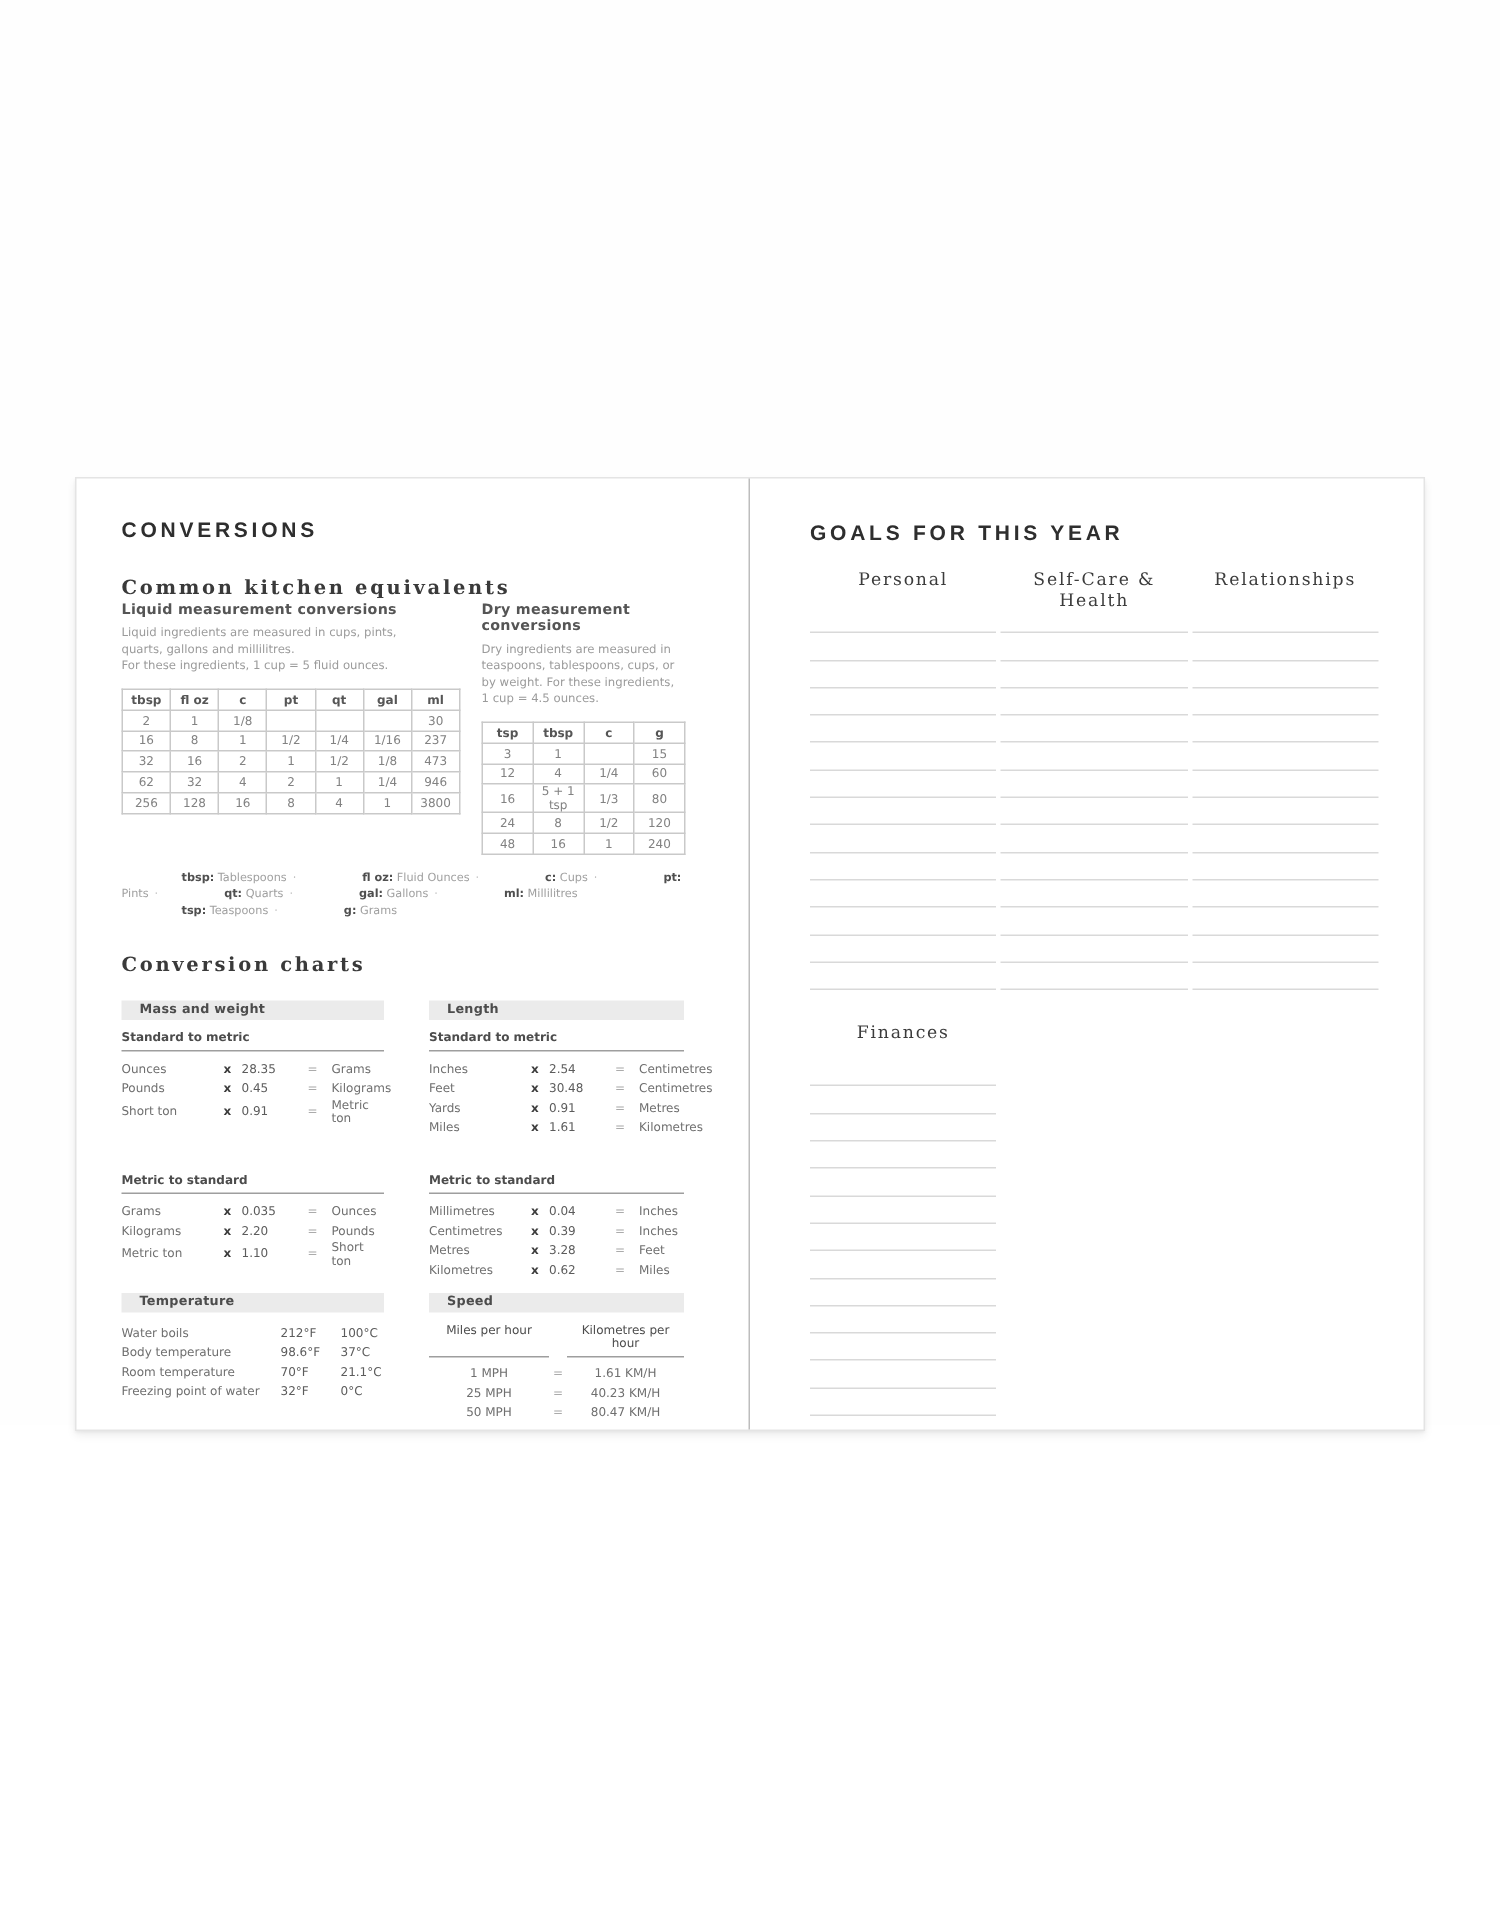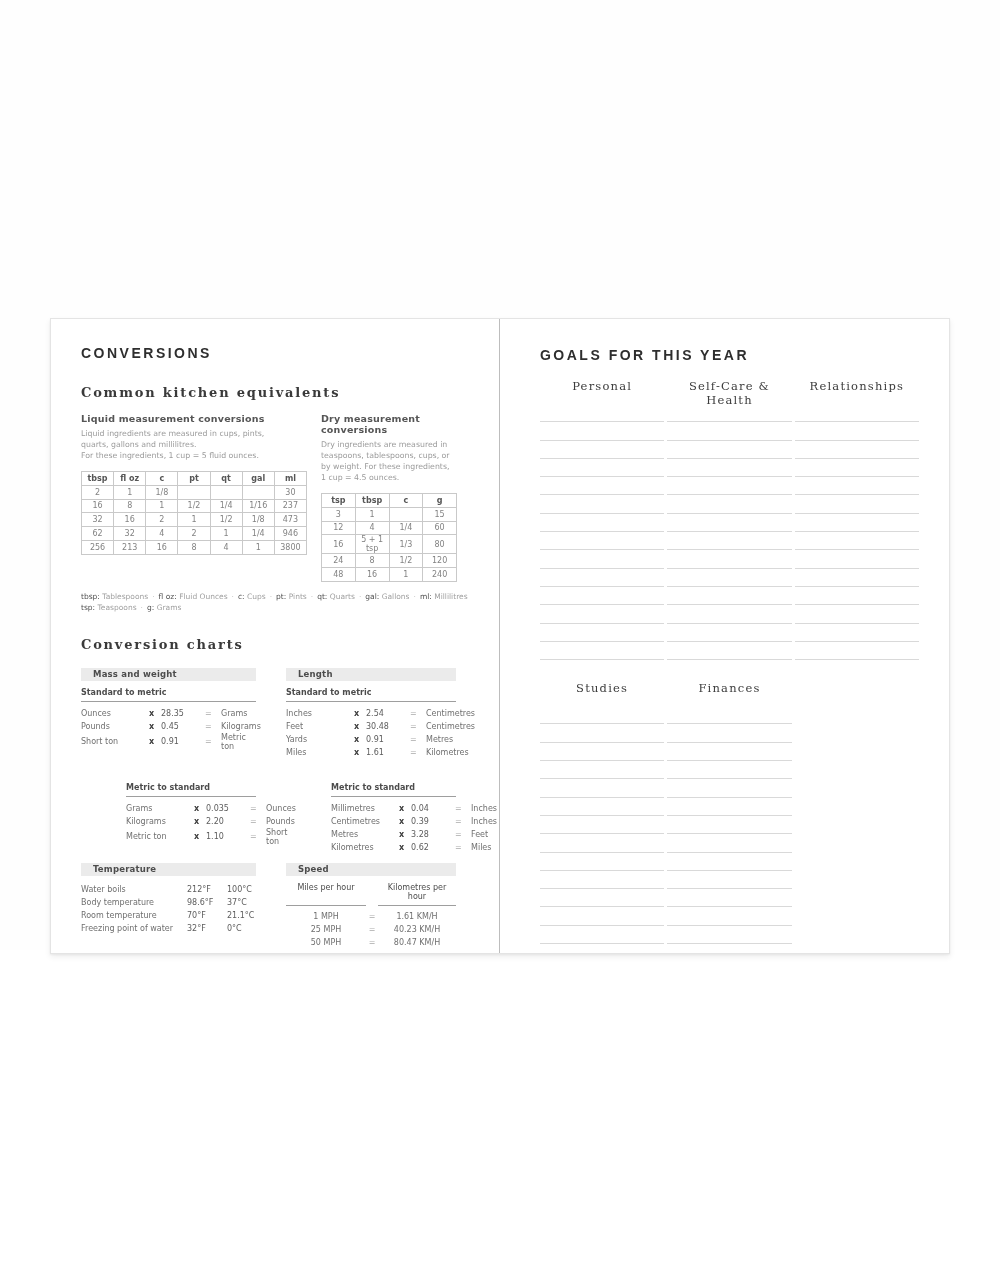--- a/index.html
+++ b/index.html
@@ -20,48 +20,48 @@
     font-family:"Liberation Sans","DejaVu Sans",sans-serif; font-stretch:condensed;
     font-weight:700; font-size:14px; letter-spacing:2.5px; color:#2e2e2e;
   }
   .serif-heading {
     font-family:"DejaVu Serif","Liberation Serif",serif;
     font-weight:700; font-size:13px; letter-spacing:1.8px; color:#3a3a3a;
   }
 
   
   .kitchen-heading { margin-top:24px; }
-  .measure-row { display:flex; margin-top:13px; }
+  .measure-row { display:flex; margin-top:1px; }
   .measure-block-liquid { width:226px; margin-right:14px; }
   .measure-block-dry { width:136px; }
   .measure-title { font-size:9.5px; font-weight:700; color:#555; letter-spacing:.2px; }
   .measure-desc { margin-top:4px; font-size:7.8px; line-height:11px; color:#9b9b9b; }
   .measure-table-wrap-liquid { margin-top:10px; }
   .measure-table-wrap-dry { margin-top:10px; }
   table.conv { border-collapse:collapse; width:100%; table-layout:fixed;border-radius:22px; }
   table.conv th, table.conv td {
     border:1px solid #c9c9c9; height:13.8px; text-align:center;
     font-size:8px; color:#828282; padding:0 1px;
   }
   table.conv th { font-weight:700; color:#565656; }
   .legend { margin-top:9px; font-size:7.5px; line-height:11px; color:#a0a0a0; }
-  .legend b { color:#4f4f4f; font-weight:400; }
+  .legend b { color:#4f4f4f; font-weight:700;margin-left:40px; }
   .legend .sep { color:#b5b5b5; padding:0 4px; }
 
   
   .charts-heading { margin-top:24px; }
   .charts-cols { display:flex; margin-top:16px; }
   .chart-col-1 { width:175px; margin-right:30px; }
   .chart-col-2 { width:170px; }
   .bar-header {
     background:#ebebeb; height:13px; line-height:13px; padding-left:12px;
     font-size:8.5px; font-weight:700; color:#4c4c4c; letter-spacing:.2px;
   }
   .group { min-height:95px; margin-top:7px; }
-  .group + .group { margin-top:0;margin-left:45px; }
+  .group + .group { margin-top:0; }
   .group-2 { min-height:80px; }
   .group-sub {
     font-size:8px; font-weight:700; color:#4c4c4c;
     padding-bottom:4px; border-bottom:1px solid #9e9e9e; margin-bottom:5px;
   }
   .conv-row { display:grid; grid-template-columns:68px 12px 44px 16px auto; height:13px; align-items:center; }
   .conv-row .from { font-size:8px; color:#6f6f6f; }
   .conv-row .op { font-size:8px; font-weight:700; color:#3d3d3d; }
   .conv-row .factor { font-size:8px; color:#5c5c5c; }
   .conv-row .eq { font-size:8px; color:#ababab; }
@@ -158,21 +158,21 @@
                     <td>62</td>
                     <td>32</td>
                     <td>4</td>
                     <td>2</td>
                     <td>1</td>
                     <td>1/4</td>
                     <td>946</td>
                   </tr>
                   <tr>
                     <td>256</td>
-                    <td>213</td>
+                    <td>128</td>
                     <td>16</td>
                     <td>8</td>
                     <td>4</td>
                     <td>1</td>
                     <td>3800</td>
                   </tr>
                 </tbody>
               </table>
             </div>
         </div>
@@ -473,38 +473,20 @@
                 <div class="goal-line"></div>
                 <div class="goal-line"></div>
               </div>
             </div>
           </div>
         </div>
 
       <div class="goal-block goal-block-2">
           <div class="goal-grid">
             <div class="goal-col">
-              <div class="goal-cat">Studies</div>
-              <div class="goal-lines">
-                <div class="goal-line"></div>
-                <div class="goal-line"></div>
-                <div class="goal-line"></div>
-                <div class="goal-line"></div>
-                <div class="goal-line"></div>
-                <div class="goal-line"></div>
-                <div class="goal-line"></div>
-                <div class="goal-line"></div>
-                <div class="goal-line"></div>
-                <div class="goal-line"></div>
-                <div class="goal-line"></div>
-                <div class="goal-line"></div>
-                <div class="goal-line"></div>
-              </div>
-            </div>
-            <div class="goal-col">
               <div class="goal-cat">Finances</div>
               <div class="goal-lines">
                 <div class="goal-line"></div>
                 <div class="goal-line"></div>
                 <div class="goal-line"></div>
                 <div class="goal-line"></div>
                 <div class="goal-line"></div>
                 <div class="goal-line"></div>
                 <div class="goal-line"></div>
                 <div class="goal-line"></div>

